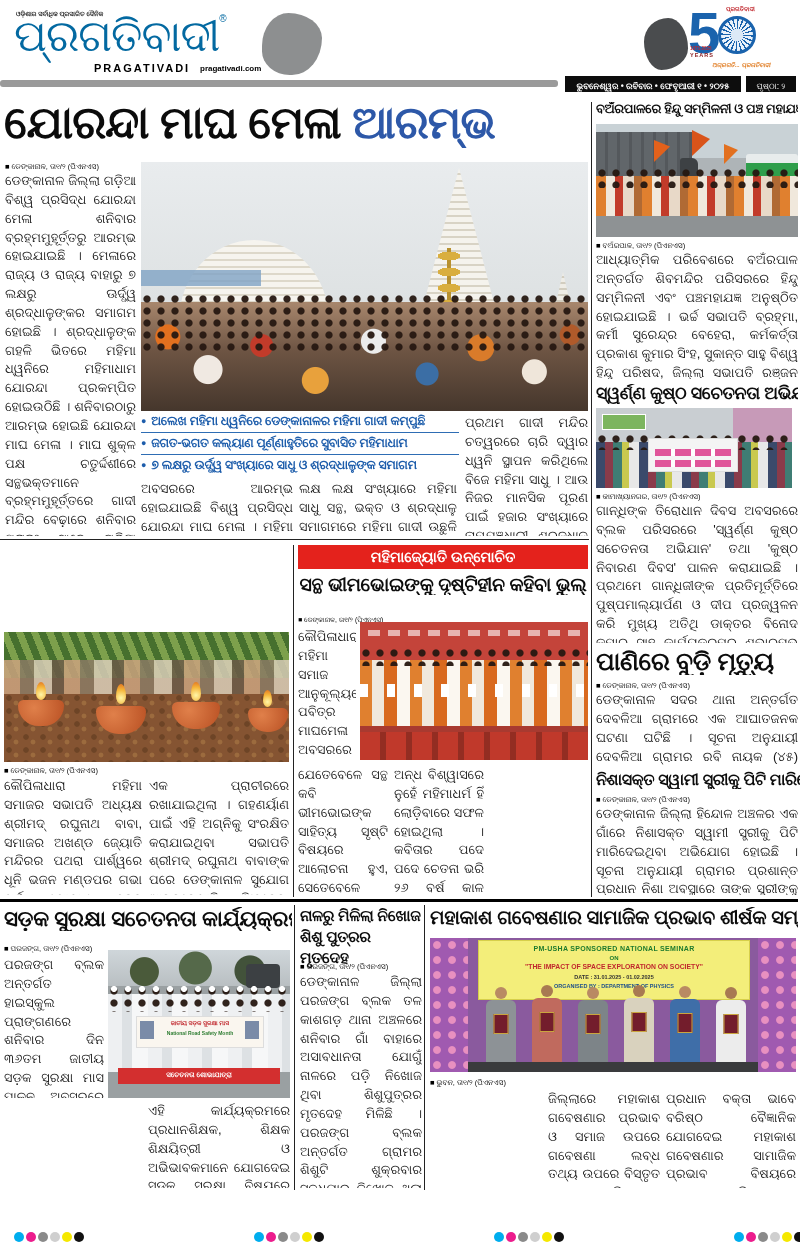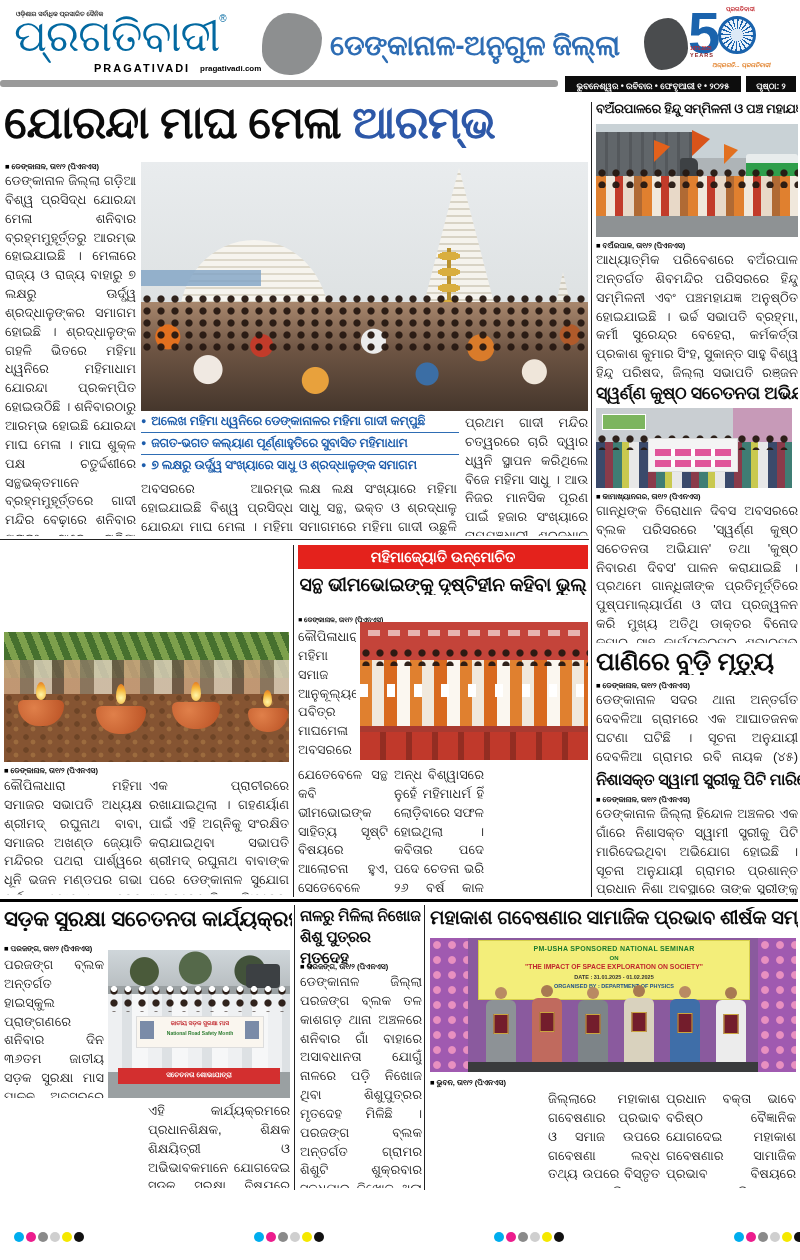--- a/index.html
+++ b/index.html
@@ -1,21 +1,21 @@
 <!DOCTYPE html>
 <html><head>
 <meta charset="utf-8">
 <style>
   html,body{margin:0;padding:0;background:#f2f2f2}
   #page{position:relative;width:800px;height:1260px;background:#fff;margin:0 auto;
         font-family:"Liberation Sans","DejaVu Sans",sans-serif;overflow:hidden;color:#111}
   .abs{position:absolute}
   .hl{position:absolute;font-weight:800;color:#0c0c0c;letter-spacing:-.4px;line-height:1.12}
   .nw{white-space:nowrap;overflow:hidden}
-  .by{position:absolute;font-size:7.5px;font-weight:700;color:#000;white-space:nowrap}
+  .by{position:absolute;font-size:7.5px;font-weight:400;color:#000;white-space:nowrap}
   .bt{position:absolute;font-size:13px;line-height:1.45;text-align:justify;color:#181818;overflow:hidden}
   .vr{position:absolute;width:1px;background:#222}
   .hr{position:absolute;background:#222}
   .photo{position:absolute;overflow:hidden;background:#cfd2d4}
   .pd{position:absolute}
   .dotgrid{position:absolute;background-image:radial-gradient(circle at 6px 5px, rgba(38,24,17,.95) 3.1px, rgba(38,24,17,0) 4.1px);background-size:14px 12px}
   .bullet-row{position:absolute;display:flex;align-items:flex-start;gap:5px;font-weight:800;
               color:#1d5dab;font-size:12.5px;letter-spacing:-.3px;white-space:nowrap}
   .bullet-row .bdot{font-size:9px;line-height:15px;color:#1d5dab}
   .bullet-sep{position:absolute;height:1px;background:#2e6db4}
@@ -35,36 +35,35 @@
 <div id="page">
 
   <div class="abs" style="left:0;top:0;width:800px;height:95px">
     <div class="abs" style="left:16px;top:10px;font-size:6.5px;font-weight:700;color:#222">ଓଡ଼ିଶାର ସର୍ବାଧିକ ପ୍ରସାରିତ ଦୈନିକ</div>
     <div class="abs" style="left:14px;top:14px;font-size:44px;font-weight:400;color:#0369a1;letter-spacing:-1px;line-height:1">
       <span>ପ୍ରଗତିବାଦୀ</span><span style="font-size:10px;vertical-align:top">®</span>
     </div>
     <div class="abs" style="left:94px;top:62px;font-size:11px;font-weight:800;letter-spacing:2px;color:#000">PRAGATIVADI</div>
     <div class="abs" style="left:200px;top:64px;font-size:8px;font-weight:700;color:#000">pragativadi.com</div>
     <div class="abs" style="left:262px;top:13px;width:60px;height:62px;background:#8d8f90;border-radius:46% 58% 52% 48%/55% 42% 62% 40%"></div>
-    <div class="abs" style="left:330px;top:30px;width:312px;font-size:28px;font-weight:800;color:#2e6db4;letter-spacing:-.5px;white-space:nowrap">ଡେଙ୍କାନାଳ-ଅନୁଗୁଳ ଜିଲ୍ଲା</div>
     <div class="abs" style="left:644px;top:18px;width:44px;height:52px;background:#4a4c4e;border-radius:55% 45% 60% 40%/45% 58% 42% 55%"></div>
     <div class="abs" style="left:686px;top:4px;width:110px;height:72px">
       <div class="abs" style="left:2px;top:0;font-size:58px;font-weight:800;color:#1a63ad;line-height:1">5</div>
       <div class="abs" style="left:32px;top:12px;width:38px;height:38px;border:3px solid #1a63ad;border-radius:50%;box-sizing:border-box;background:radial-gradient(circle,#dce9f6 28%,transparent 29%),repeating-conic-gradient(#1a63ad 0 6deg,#eaf2fa 6deg 18deg)"></div>
       <div class="abs" style="left:40px;top:2px;font-size:6px;font-weight:700;color:#c0272d">ପ୍ରଗତିବାଦୀ</div>
       <div class="abs" style="left:4px;top:42px;font-size:4.5px;font-weight:700;color:#c0272d">1975-2025</div>
       <div class="abs" style="left:4px;top:48px;font-size:5.5px;font-weight:800;color:#8a1c20;letter-spacing:1px">YEARS</div>
       <div class="abs" style="left:26px;top:58px;font-size:6px;font-weight:700;color:#e07b20;font-style:italic;white-space:nowrap">ଅଗ୍ରଗତି... ପ୍ରଗତିବାଦୀ</div>
     </div>
     <div class="abs" style="left:0;top:80px;width:558px;height:7px;background:#9a9a9a;border-radius:3px"></div>
     <div class="abs" style="left:565px;top:76px;width:176px;height:16px;background:#0d0d0d;color:#fff;text-align:center;line-height:16px">
       <span style="font-size:8.5px;font-weight:700">ଭୁବନେଶ୍ୱର • ରବିବାର • ଫେବୃଆରୀ ୧ • ୨୦୨୫</span>
     </div>
     <div class="abs" style="left:746px;top:76px;width:50px;height:16px;background:#0d0d0d;color:#fff;text-align:center;line-height:16px">
-      <span style="font-size:8.5px;font-weight:700">ପୃଷ୍ଠା: ୨</span>
+      <span style="font-size:8.5px;font-weight:400">ପୃଷ୍ଠା: ୨</span>
     </div>
   </div>
 
   <div class="hl nw" style="left:4px;top:98px;width:584px;font-size:45px;font-weight:800;letter-spacing:-1px">
     <span style="color:#0b0b0b">ଯୋରନ୍ଦା ମାଘ ମେଳା </span><span style="color:#2d58a8">ଆରମ୍ଭ</span>
   </div>
 
   <div class="vr" style="left:591px;top:102px;height:795px"></div>
 
   <div class="hl nw" style="left:596px;top:102px;width:202px;font-size:13px">ବଅଁରପାଳରେ ହିନ୍ଦୁ ସମ୍ମିଳନୀ ଓ ପଞ୍ଚ ମହାଯଜ୍ଞ</div>

